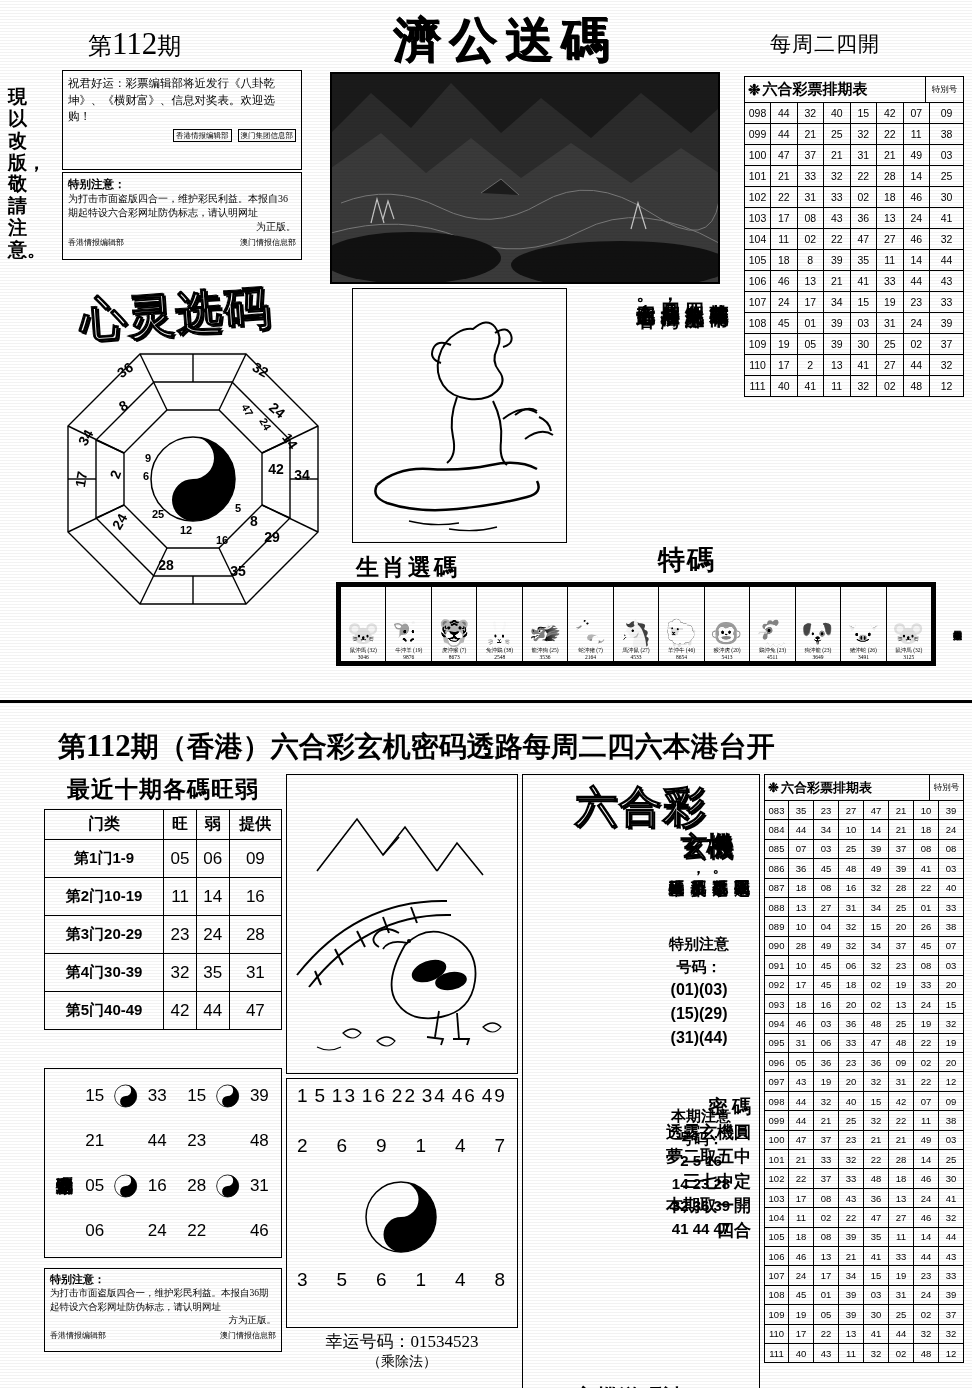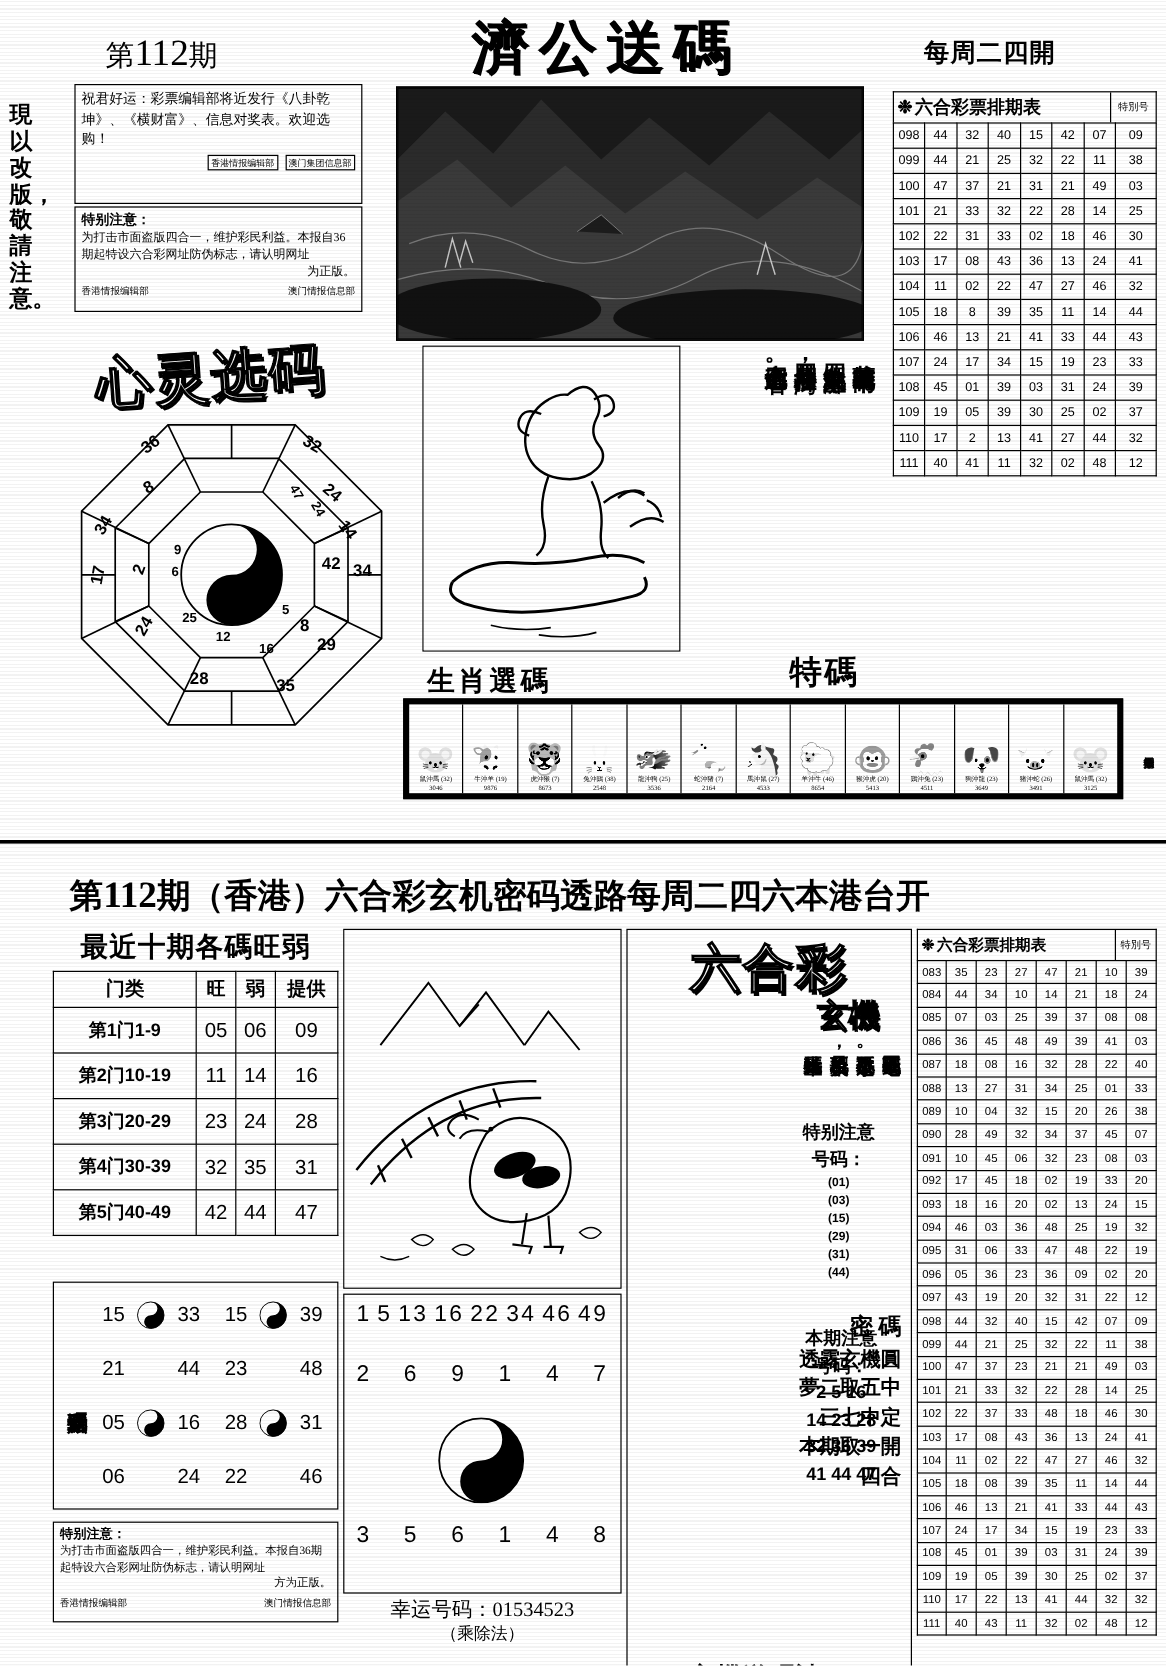--- a/index.html
+++ b/index.html
@@ -26,21 +26,21 @@
   .issue-top { position:absolute; left:88px; top:26px; font-size:24px; font-weight:normal; }
   .issue-top .num { font-size:31px; }
 
   .main-title {
     position:absolute; left:290px; top:8px; width:430px; text-align:center;
     font-size:48px; font-weight:bold; letter-spacing:8px;
     font-family:"Liberation Serif", serif;
     text-shadow: 1px 1px 0 #000;
   }
   .sub-title {
-    position:absolute; left:770px; top:30px; font-size:21px; font-weight:bold;
+    position:absolute; left:770px; top:30px; font-size:21px; font-weight:normal;
     letter-spacing:1px;
   }
 
   
   .notice-a {
     position:absolute; left:62px; top:70px; width:240px; height:100px;
     border:1px solid #000; padding:4px 5px; font-size:11.5px; line-height:1.45;
   }
   .notice-a .stamp { display:flex; justify-content:flex-end; gap:6px; margin-top:4px; }
   .stamp-box { font-size:7.5px; border:1px solid #000; padding:1px 2px; line-height:1.25; text-align:center; }
@@ -149,21 +149,21 @@
 
   
   .rm { position:absolute; left:522px; top:62px; width:238px; height:712px; border:1px solid #000; }
   .lhc-title { font-size:42px; font-weight:bold; text-align:center; letter-spacing:2px; padding-top:4px;
     color:#fff; -webkit-text-stroke:1px #000; text-shadow:2px 2px 0 #000; }
   .xuanji { font-size:26px; font-weight:bold; text-align:right; padding-right:26px; margin-top:-6px;
     color:#fff; -webkit-text-stroke:1px #000; text-shadow:1.5px 1.5px 0 #000;}
   .vcols { display:flex; flex-direction:row-reverse; gap:4px; justify-content:flex-start; padding:4px 8px 0 8px; height:176px;}
   .vcols .c { writing-mode:vertical-rl; text-orientation:upright; font-size:15.5px; font-weight:bold; line-height:1.15; }
   .sp-note { position:absolute; left:120px; top:158px; width:112px; font-size:15px; font-weight:bold; line-height:1.5; text-align:center;}
-  .sp-note .row { display:flex; justify-content:center; font-family:"Liberation Sans", sans-serif; font-size:10px;flex-direction:column;}
+  .sp-note .row { display:flex; justify-content:center; font-family:"Liberation Sans", sans-serif; font-size:16px;}
   .mima { position:absolute; left:8px; top:318px; width:220px; text-align:right; font-size:17px; font-weight:bold; line-height:1.45; }
   .mima .hd { font-size:19px; }
   .benqi { position:absolute; right:6px; top:330px; width:104px; text-align:center; font-size:15px; line-height:1.5; font-weight:bold; }
   .benqi .num { font-family:"Liberation Sans", sans-serif; font-size:15px; }
   .poem2 { position:absolute; left:6px; bottom:6px; width:224px; text-align:center; }
   .poem2 .hd { font-size:21px; font-weight:bold; letter-spacing:1px; }
   .poem2 .ln { font-size:21px; font-weight:bold; letter-spacing:3px; margin-top:6px; }
 
   
   .sched-bot { position:absolute; left:764px; top:62px; width:200px; }

